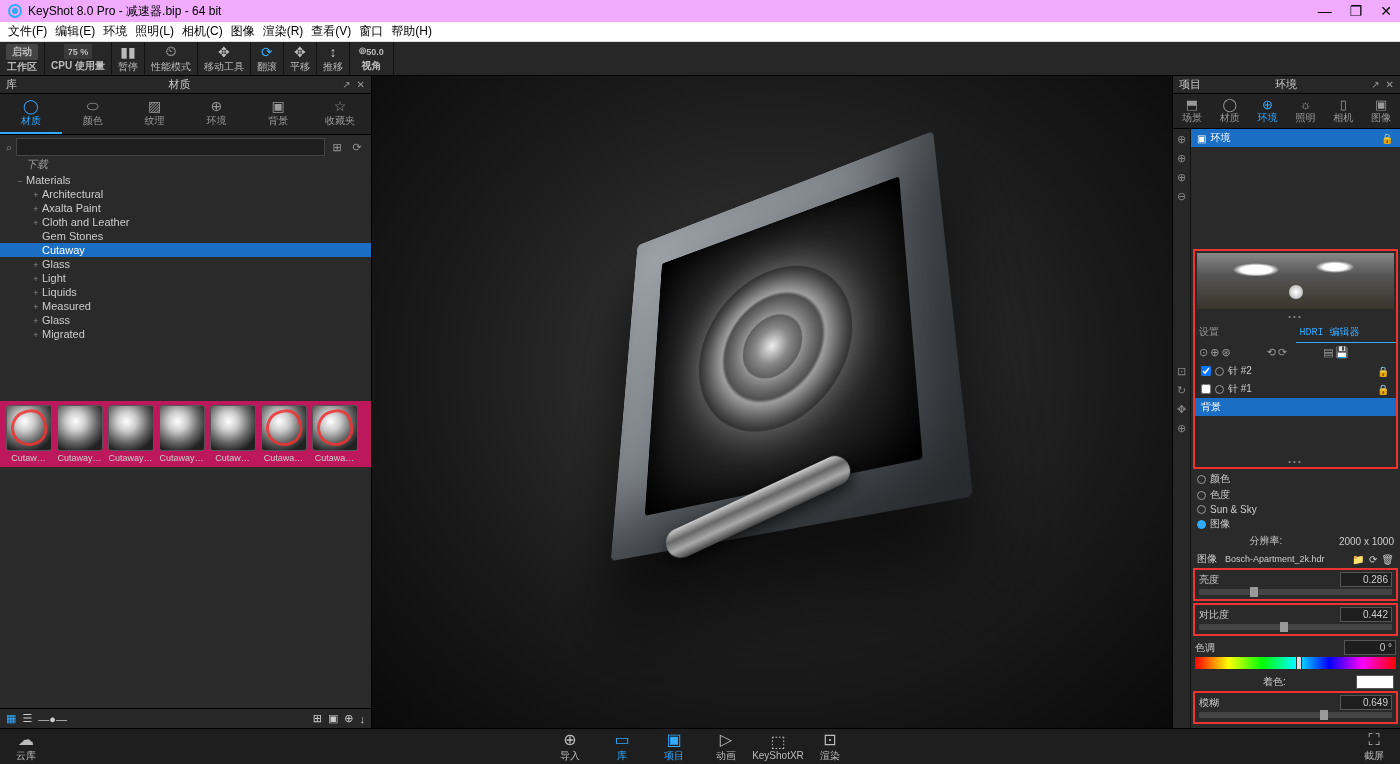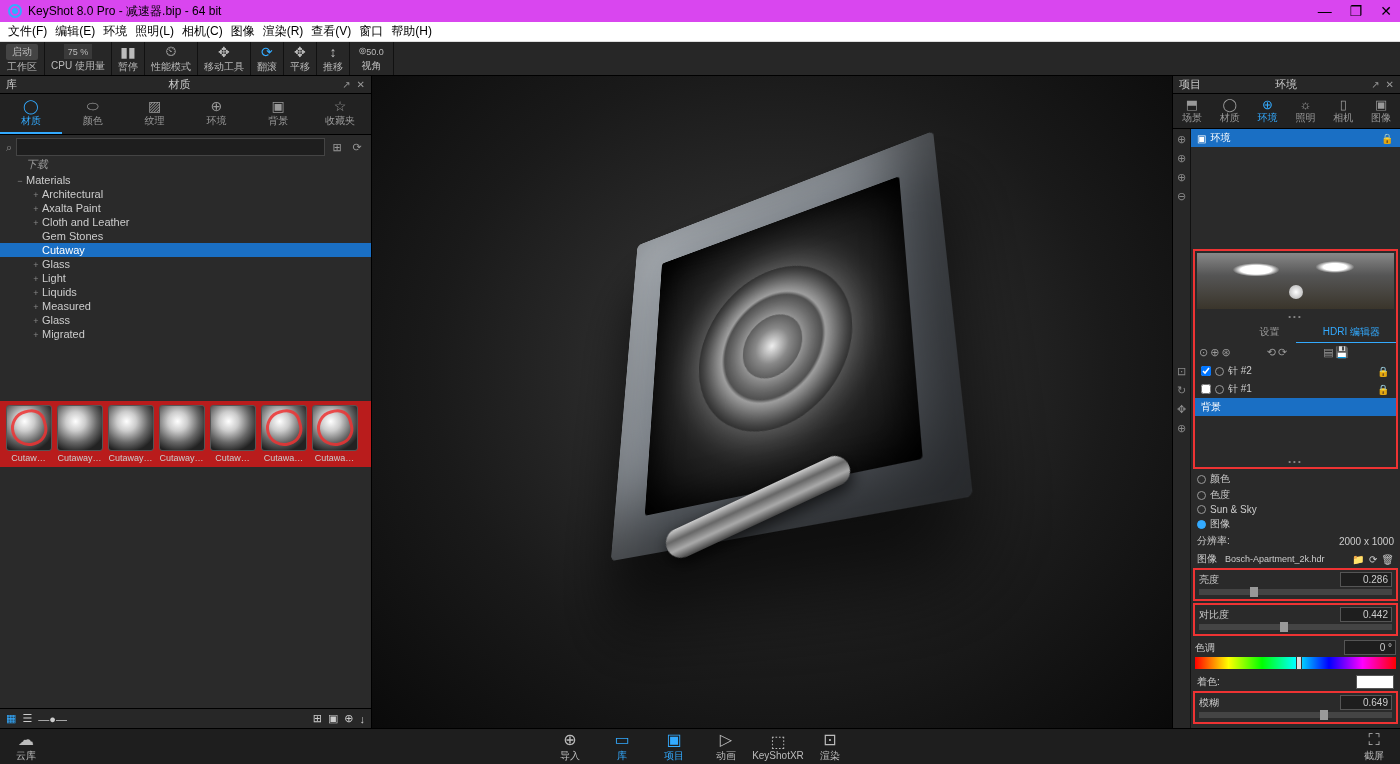--- a/index.html
+++ b/index.html
@@ -1,44 +1,44 @@
 <!DOCTYPE html>
 <html><head>
 <meta charset="utf-8">
 <style>
 * { margin: 0; padding: 0; box-sizing: border-box; font-family: "Microsoft YaHei", sans-serif; }
 body { background: #1a1a1a; color: #ccc; font-size: 11px; overflow: hidden; width: 1400px; height: 764px; position: relative; }
-.titlebar { background: #d946ef; height: 22px; display: flex; align-items: center; padding: 0 8px; color: #000; font-size: 12px; }
+.titlebar { background: #f0abfc; height: 22px; display: flex; align-items: center; padding: 0 8px; color: #000; font-size: 12px; }
 .titlebar .logo { width: 14px; height: 14px; background: radial-gradient(circle, #3af 40%, transparent 45%); border: 2px solid #3af; border-radius: 50%; margin-right: 6px; }
 .titlebar .wincontrols { margin-left: auto; display: flex; gap: 18px; font-size: 14px; }
 .menubar { background: #fff; height: 20px; display: flex; align-items: center; padding: 0 8px; color: #000; font-size: 12px; gap: 8px; border-bottom: 1px solid #ddd; }
 .toolbar { background: #272727; height: 34px; display: flex; align-items: stretch; border-bottom: 1px solid #000; }
 .tbtn { display: flex; flex-direction: column; align-items: center; justify-content: center; padding: 2px 6px; font-size: 10px; color: #bbb; border-right: 1px solid #111; min-width: 32px; }
 .tbtn .ico { font-size: 14px; height: 16px; display: flex; align-items: center; }
 .tbtn.active .ico { color: #3af; }
-.tbwide { min-width: 44px; }
+.tbwide { min-width: 44px; font-weight: bold; }
 .main { display: flex; height: calc(764px - 22px - 20px - 34px - 36px); }
 .left { width: 372px; background: #2a2a2a; display: flex; flex-direction: column; border-right: 1px solid #000; }
 .panelhdr { background: #272727; height: 18px; display: flex; align-items: center; padding: 0 6px; font-size: 11px; border-bottom: 1px solid #000; }
 .panelhdr .actions { margin-left: auto; display: flex; gap: 6px; color: #999; font-size: 10px; }
 .tabs { display: flex; background: #222; border-bottom: 1px solid #000; }
 .tab { flex: 1; display: flex; flex-direction: column; align-items: center; padding: 4px 0; font-size: 10px; color: #999; }
 .tab .ti { font-size: 14px; height: 16px; display: flex; align-items: center; }
 .tab.active { color: #3af; border-bottom: 2px solid #3af; }
 .search { display: flex; align-items: center; padding: 3px 6px; background: #2a2a2a; }
 .search input { flex: 1; background: #1e1e1e; border: 1px solid #444; color: #ccc; padding: 2px 4px; font-size: 11px; }
 .search .sa { margin-left: 4px; color: #999; width: 16px; text-align: center; }
 .tree { flex: 1; overflow-y: auto; font-size: 11px; }
 .treerow { display: flex; align-items: flex-end; padding: 1px 14px; cursor: pointer; height: 14px; }
 .treerow .exp { width: 12px; text-align: center; color: #888; font-size: 9px; }
 .treerow.sel { background: #1a6fc4; color: #fff; }
 .treerow.lvl0 { font-style: italic; color: #999; }
 .treerow.lvl1 { padding-left: 14px; }
 .treerow.lvl2 { padding-left: 30px; }
-.thumbs { display: flex; gap: 2px; padding: 4px; flex-wrap: wrap; background: #b91c1c; }
+.thumbs { display: flex; gap: 2px; padding: 4px; flex-wrap: wrap; background: #be185d; }
 .thumb { width: 49px; display: flex; flex-direction: column; align-items: center; }
 .thumb .img { width: 46px; height: 46px; background: radial-gradient(circle at 40% 35%, #fff 0%, #ccc 25%, #666 55%, #222 80%); border: 1px solid #555; border-radius: 3px; position: relative; overflow: hidden; }
 .thumb.red .img::after { content: ""; position: absolute; inset: 4px; border: 3px solid #e33; border-radius: 50% 40% 45% 50%; transform: rotate(-15deg); opacity: 0.85; }
 .thumb .lbl { font-size: 9px; color: #ccc; margin-top: 2px; white-space: nowrap; overflow: hidden; text-overflow: ellipsis; width: 100%; text-align: center; }
 .leftfoot { background: #272727; height: 20px; display: flex; align-items: center; padding: 0 6px; gap: 6px; border-top: 1px solid #000; }
 .leftfoot .spacer { flex: 1; }
 .viewport { flex: 1; background: radial-gradient(ellipse at 50% 45%, #3a3a3a 0%, #1a1a1a 60%, #0a0a0a 100%); position: relative; }
 .render { position: absolute; left: 50%; top: 50%; transform: translate(-50%, -55%); width: 520px; height: 520px; }
 .box { position: absolute; width: 380px; height: 380px; left: 70px; top: 40px; background: linear-gradient(135deg, #9aa0a6 0%, #6b7178 50%, #4a4e54 100%); transform: perspective(900px) rotateX(28deg) rotateY(-32deg); border-radius: 6px; box-shadow: 0 60px 80px rgba(0,0,0,0.7), inset -40px -40px 80px rgba(0,0,0,0.5), inset 40px 40px 60px rgba(255,255,255,0.15); }
 .box::before { content: ""; position: absolute; inset: 40px; background: radial-gradient(circle at 50% 50%, #888 0%, #555 30%, #222 60%, #000 100%); border-radius: 4px; box-shadow: inset 0 0 40px rgba(0,0,0,0.9); }
@@ -55,34 +55,34 @@
 .rmain { flex: 1; display: flex; flex-direction: column; overflow-y: auto; }
 .envrow { background: #1a6fc4; color: #fff; padding: 2px 6px; display: flex; align-items: center; }
 .envrow .cube { margin-right: 4px; }
 .envrow .lock { margin-left: auto; }
 .hlbox { border: 2px solid #e33; margin: 2px; }
 .hlbox2 { border: 2px solid #e33; margin: 0 2px 2px; }
 .hdri { height: 56px; background: radial-gradient(ellipse at 30% 30%, #fff 0%, #fff 8%, transparent 12%), radial-gradient(ellipse at 70% 25%, #fff 0%, #fff 6%, transparent 10%), linear-gradient(180deg, #888 0%, #555 40%, #3a352b 100%); margin: 2px; position: relative; }
 .hdri::after { content: ""; position: absolute; left: 50%; bottom: 10px; transform: translateX(-50%); width: 14px; height: 14px; background: radial-gradient(circle, #fff, #aaa); border-radius: 50%; }
 .dots { text-align: center; color: #888; letter-spacing: 2px; font-size: 8px; padding: 1px 0; }
 .subtabs { display: flex; font-size: 10px; }
-.subtab { flex: 1; text-align: right; padding: 3px 16px; color: #999; }
-.subtab.active { color: #3af; border-bottom: 1px solid #3af; }
+.subtab { flex: 1; text-align: left; padding: 3px 4px; color: #999; }
+.subtab.active { color: #3af; border-bottom: 1px solid #3af; font-family: Liberation Mono, monospace; }
 .iconrow { display: flex; gap: 2px; padding: 3px 4px; color: #999; font-size: 11px; align-items: center; }
 .iconrow .sep { flex: 0.3; }
 .pinrow { display: flex; align-items: center; padding: 2px 6px; gap: 4px; }
 .pinrow input[type=checkbox] { width: 10px; height: 10px; }
 .pinrow .rad { width: 9px; height: 9px; border: 1px solid #999; border-radius: 50%; }
 .pinrow .lock { margin-left: auto; color: #888; }
 .bgrow { background: #1a6fc4; color: #fff; padding: 2px 6px; }
 .radrow { display: flex; align-items: center; padding: 1px 6px; gap: 4px; }
 .radrow .rad { width: 9px; height: 9px; border: 1px solid #999; border-radius: 50%; display: inline-block; }
 .radrow .rad.on { background: #3af; border-color: #3af; }
 .kvrow { display: flex; align-items: center; padding: 2px 6px; gap: 4px; }
-.kvrow .k { flex: 1; }
+.kvrow .k { flex: 1; text-align: center; }
 .kvrow .v { color: #ccc; }
 .slrow { display: flex; align-items: center; padding: 2px 4px; gap: 4px; }
 .slrow .lbl { width: 40px; font-size: 10px; }
 .slrow .valbox { width: 52px; background: #1e1e1e; border: 1px solid #555; text-align: right; padding: 1px 3px; font-size: 10px; }
 .slider { height: 6px; background: #444; position: relative; margin: 0 4px 4px; }
 .slider .hnd { position: absolute; top: -2px; width: 8px; height: 10px; background: #999; transform: translateX(-50%); }
 .satgrad { height: 12px; background: linear-gradient(90deg, #fff, #f88, #f00); margin: 0 4px 4px; position: relative; }
 .satgrad .hnd { position: absolute; top: -1px; width: 6px; height: 14px; background: #ddd; border: 1px solid #333; }
 .huegrad { height: 12px; background: linear-gradient(90deg, red, yellow, lime, cyan, blue, magenta, red); margin: 0 4px 4px; position: relative; }
 .huegrad .hnd { position: absolute; top: -1px; width: 6px; height: 14px; background: #ddd; border: 1px solid #333; }

